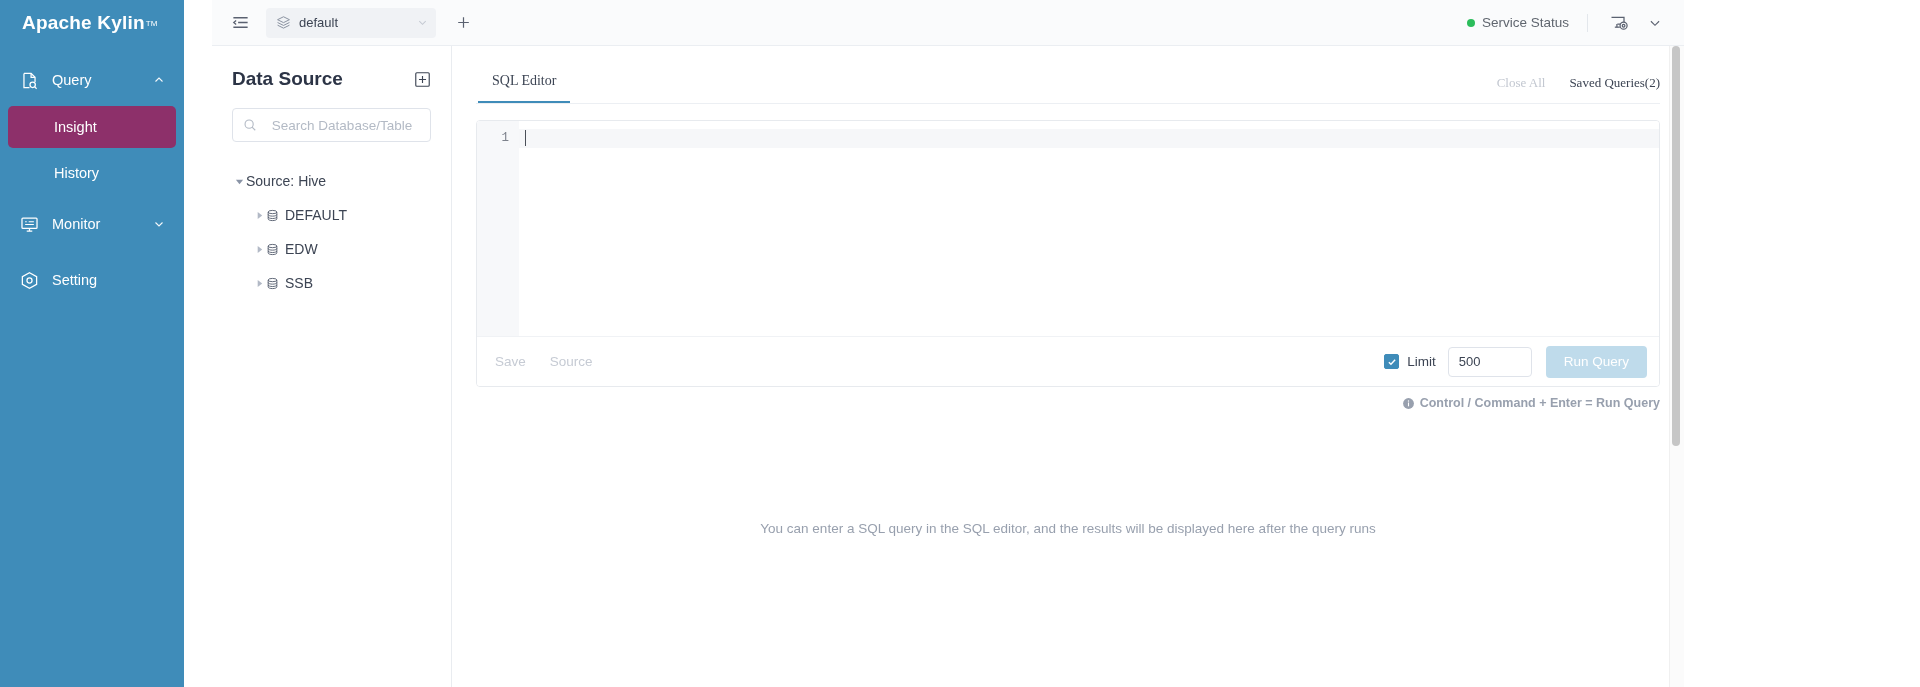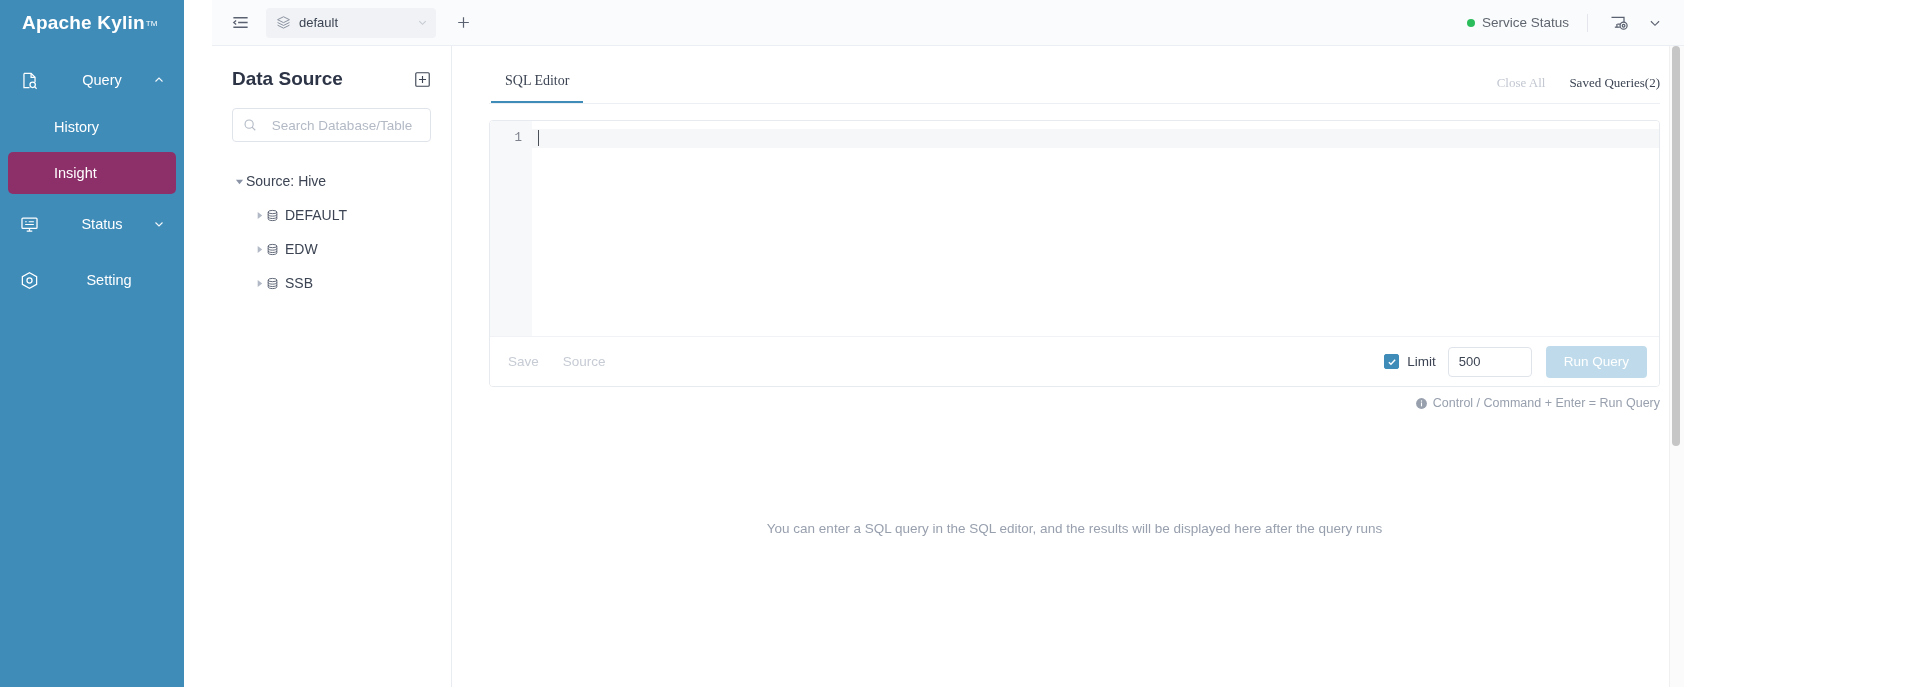--- a/index.html
+++ b/index.html
@@ -32,21 +32,20 @@
 
   .nav { padding-top: 12px; }
   .nav-item {
     height: 44px;
     display: flex; align-items: center;
     color: #ffffff;
     font-size: 14.5px;
     padding: 0 18px 0 18px;
     cursor: pointer;
     position: relative;
-    text-align: center;
   }
   .nav-item .nav-ico {
     width: 22px; height: 22px;
     display: inline-flex; align-items: center; justify-content: center;
     margin-right: 12px;
     flex: 0 0 22px;
   }
   .nav-item .nav-label { flex: 1 1 auto; }
   .nav-item .nav-chev {
     width: 14px; height: 14px;
@@ -109,21 +108,21 @@
     background: #2bbd5b; margin-right: 7px;
   }
   .tb-divider { width: 1px; height: 18px; background: #e3e7ec; margin: 0 18px; }
   .tb-icon-btn {
     width: 26px; height: 26px; display: flex; align-items: center; justify-content: center;
     cursor: pointer;
   }
   .tb-chev { margin-left: 16px; display: flex; cursor: pointer; }
 
   
-  .body-row { flex: 1 1 auto; display: flex; min-height: 0; gap: 13px; }
+  .body-row { flex: 1 1 auto; display: flex; min-height: 0; }
 
   
   .ds-panel {
     width: 240px; flex: 0 0 240px;
     background: #ffffff;
     border-right: 1px solid #e9ecf0;
     padding: 22px 20px 0 20px;
     overflow: hidden;
   }
   .ds-head { display: flex; align-items: center; justify-content: space-between; margin-bottom: 18px; }
@@ -245,21 +244,21 @@
     background: #bfdbeb;
     color: #ffffff; font-size: 13.5px;
     border: none;
     display: flex; align-items: center; justify-content: center;
     font-family: "Liberation Sans", sans-serif;
     cursor: default;
   }
   .hint-row {
     display: flex; align-items: center; justify-content: flex-end;
     margin-top: 9px;
-    font-size: 12.5px; color: #98a0ae;
+    font-size: 12.5px; color: #98a0ae; font-weight: bold;
   }
   .hint-row .i-ico { margin-right: 5px; display: flex; }
   .result-placeholder {
     flex: 1 1 auto;
     display: flex; align-items: center; justify-content: center;
     color: #98a0ae; font-size: 13.5px;
     padding-bottom: 40px;
   }
 
   
@@ -298,37 +297,37 @@
           </svg>
         </span>
         <span class="nav-label">Query</span>
         <span class="nav-chev">
           <svg width="12" height="12" viewBox="0 0 24 24" fill="none" stroke="#ffffff" stroke-width="2.2">
               <path d="M5 15l7-7 7 7"></path>
             </svg>
         </span>
       </div>
 
+      <div class="subnav-item active">
+        <span>Insight</span>
+      </div>
       <div class="subnav-item">
         <span>History</span>
-      </div>
-      <div class="subnav-item active">
-        <span>Insight</span>
       </div>
 
 
       <div class="nav-item" style="margin-top:8px">
         <span class="nav-ico">
           <svg width="19" height="19" viewBox="0 0 24 24" fill="none" stroke="#ffffff" stroke-width="1.6">
             <rect x="2.5" y="4" width="19" height="13" rx="1.2"></rect>
             <path d="M12 17v3.5M8.5 20.5h7"></path>
             <path d="M6.5 8.5h2M11 8.5h6.5M6.5 12h11" stroke-width="1.5"></path>
           </svg>
         </span>
-        <span class="nav-label">Status</span>
+        <span class="nav-label">Monitor</span>
         <span class="nav-chev">
           <svg width="12" height="12" viewBox="0 0 24 24" fill="none" stroke="#ffffff" stroke-width="2.2">
               <path d="M5 9l7 7 7-7"></path>
             </svg>
         </span>
       </div>
 
       <div class="nav-item" style="margin-top:12px">
         <span class="nav-ico">
           <svg width="19" height="19" viewBox="0 0 24 24" fill="none" stroke="#ffffff" stroke-width="1.6">

